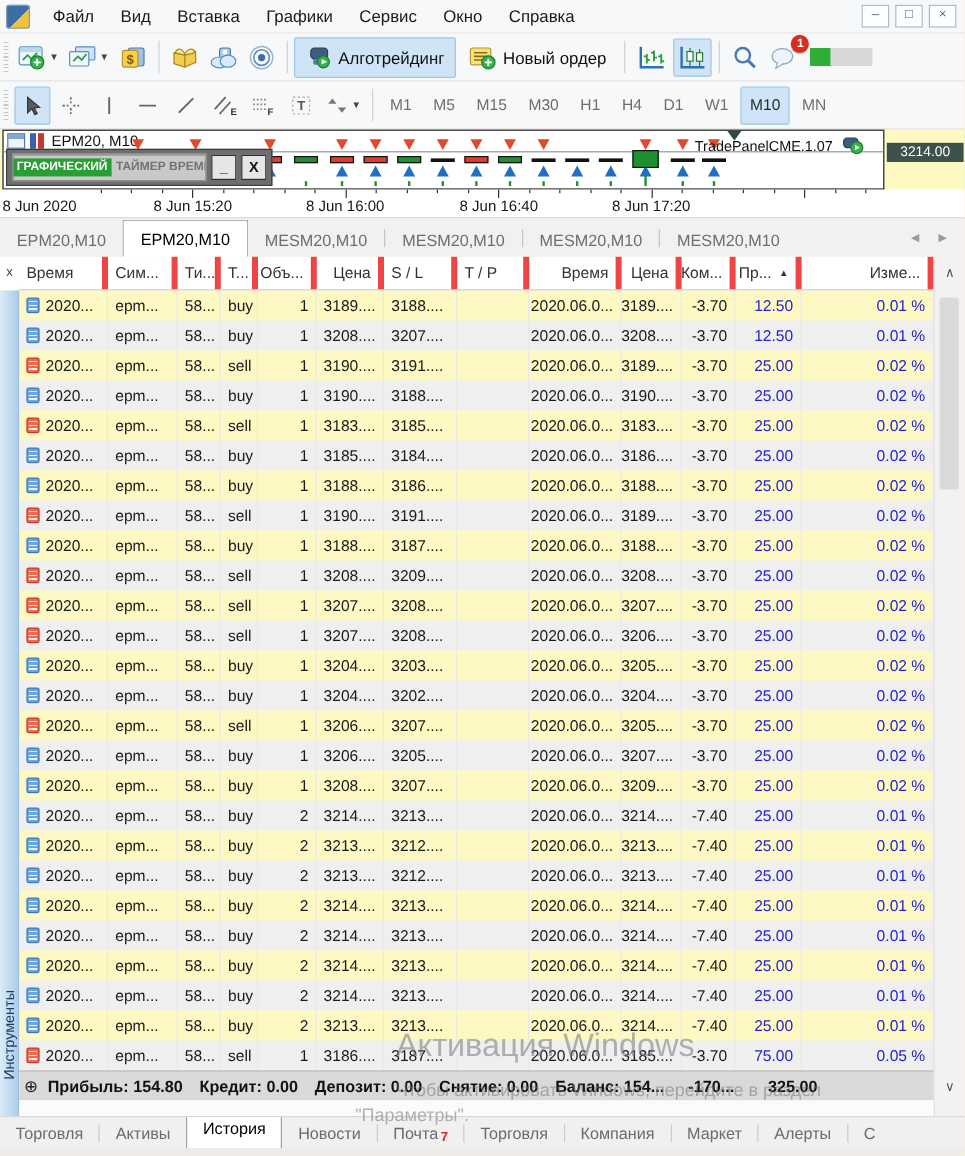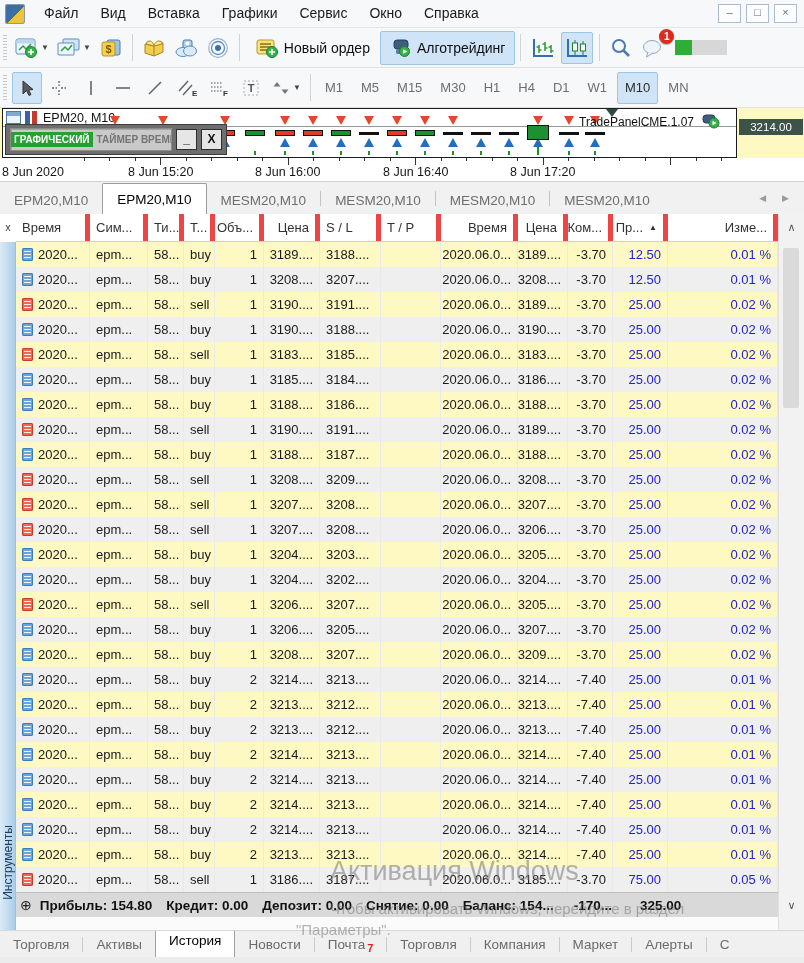--- a/index.html
+++ b/index.html
@@ -179,37 +179,37 @@
         </svg>
     </div>
     <div class="tbtn">
       <svg width="24" height="22">
           <circle cx="12" cy="11" r="3" fill="#3a6fae"></circle>
           <circle cx="12" cy="11" r="6.5" fill="none" stroke="#3a6fae" stroke-width="1.3" opacity=".8"></circle>
           <circle cx="12" cy="11" r="9.3" fill="none" stroke="#3a6fae" stroke-width="1.2" opacity=".5"></circle>
         </svg>
     </div>
     <div class="sep"></div>
+    <div class="txtbtn hl">
+      <svg width="22" height="22">
+          <rect x="4" y="3" width="14" height="9" rx="3" fill="#3e5d7e" stroke="#26405c"></rect>
+          <rect x="6" y="12" width="10" height="5" rx="1.5" fill="#5d7d9e"></rect>
+          <circle cx="14.5" cy="14.5" r="5" fill="#35b24a" stroke="#1d7e2e"></circle>
+          <path d="M13 12.2 L17.5 14.5 L13 16.8 Z" fill="#fff"></path>
+        </svg>
+      <span>Алготрейдинг</span>
+    </div>
     <div class="txtbtn">
       <svg width="24" height="22">
           <rect x="2" y="3" width="17" height="14" rx="2" fill="#f7e27a" stroke="#b89a2e"></rect>
           <path d="M5 7h11M5 10h11M5 13h7" stroke="#8a6d1c" stroke-width="1.3"></path>
           <circle cx="17" cy="15" r="5.5" fill="#35b24a" stroke="#1e7f30"></circle>
           <path d="M17 12v6M14 15h6" stroke="#fff" stroke-width="1.6"></path>
         </svg>
       <span>Новый ордер</span>
-    </div>
-    <div class="txtbtn hl">
-      <svg width="22" height="22">
-          <rect x="4" y="3" width="14" height="9" rx="3" fill="#3e5d7e" stroke="#26405c"></rect>
-          <rect x="6" y="12" width="10" height="5" rx="1.5" fill="#5d7d9e"></rect>
-          <circle cx="14.5" cy="14.5" r="5" fill="#35b24a" stroke="#1d7e2e"></circle>
-          <path d="M13 12.2 L17.5 14.5 L13 16.8 Z" fill="#fff"></path>
-        </svg>
-      <span>Алготрейдинг</span>
     </div>
     <div class="sep"></div>
     <div class="tbtn">
       <svg width="26" height="24">
           <path d="M4 3 V20 H23" stroke="#2f6fb5" stroke-width="2" fill="none"></path>
           <path d="M9 9 V17 M9 11 h-2.5 M9 14 h2.5" stroke="#2f9e3f" stroke-width="1.6" fill="none"></path>
           <path d="M15 6 V15 M15 8 h-2.5 M15 12 h2.5" stroke="#2f9e3f" stroke-width="1.6" fill="none"></path>
           <path d="M21 9 V17 M21 11 h-2.5 M21 15 h2.5" stroke="#2f9e3f" stroke-width="1.6" fill="none"></path>
         </svg>
     </div>

